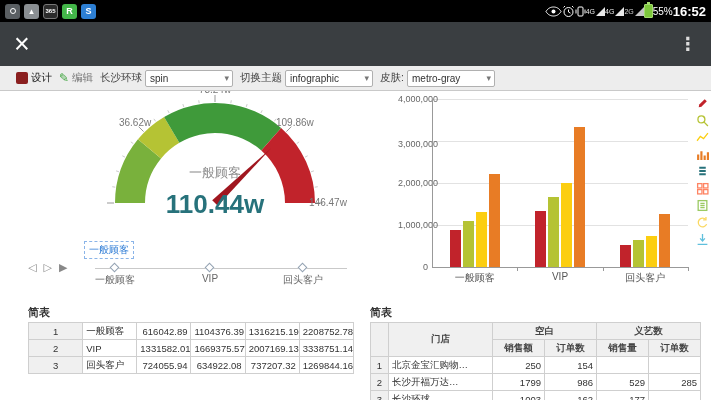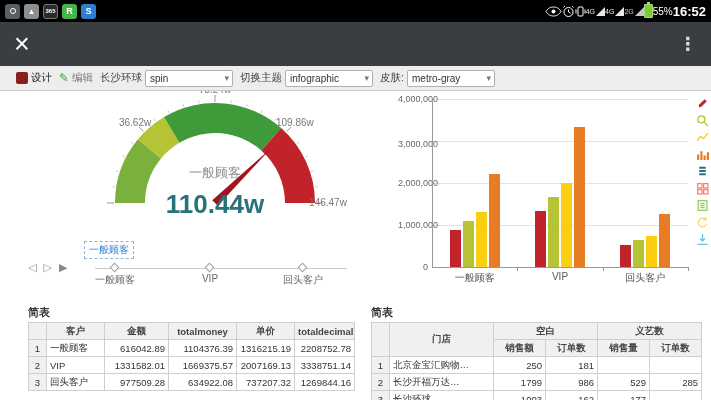--- a/index.html
+++ b/index.html
@@ -272,47 +272,39 @@
         </svg></span>
     </div>
 </div>
 
 <div class="tables-row">
   <div>
     <div class="tbl-title">简表</div>
     <table id="left-table">
         <tbody>
           <tr>
-            <th class="rownum-h" style="width: 18px;"></th>
-            <th style="width: 58px;">客户</th>
-            <th style="width: 64px;">金额</th>
-            <th style="width: 68px;">totalmoney</th>
-            <th style="width: 58px;">单价</th>
-            <th style="width: 60px;">totaldecimal</th>
-          </tr>
-          <tr>
             <td class="rownum">1</td>
             <td class="txt">一般顾客</td>
             <td class="num">616042.89</td>
             <td class="num">1104376.39</td>
             <td class="num">1316215.19</td>
             <td class="num">2208752.78</td>
           </tr>
           <tr>
             <td class="rownum">2</td>
             <td class="txt">VIP</td>
             <td class="num">1331582.01</td>
             <td class="num">1669375.57</td>
             <td class="num">2007169.13</td>
             <td class="num">3338751.14</td>
           </tr>
           <tr>
             <td class="rownum">3</td>
             <td class="txt">回头客户</td>
-            <td class="num">977509.28</td>
+            <td class="num">724055.94</td>
             <td class="num">634922.08</td>
             <td class="num">737207.32</td>
             <td class="num">1269844.16</td>
           </tr>
         </tbody>
       </table>
   </div>
   <div>
     <div class="tbl-title">简表</div>
     <table id="right-table">
@@ -326,21 +318,21 @@
           <tr>
             <th>销售额</th>
             <th>订单数</th>
             <th>销售量</th>
             <th>订单数</th>
           </tr>
           <tr>
             <td class="rownum">1</td>
             <td class="txt">北京金宝汇购物…</td>
             <td class="num">250</td>
-            <td class="num">181</td>
+            <td class="num">154</td>
             <td class="num"></td>
             <td class="num"></td>
           </tr>
           <tr>
             <td class="rownum">2</td>
             <td class="txt">长沙开福万达…</td>
             <td class="num">1799</td>
             <td class="num">986</td>
             <td class="num">529</td>
             <td class="num">285</td>

